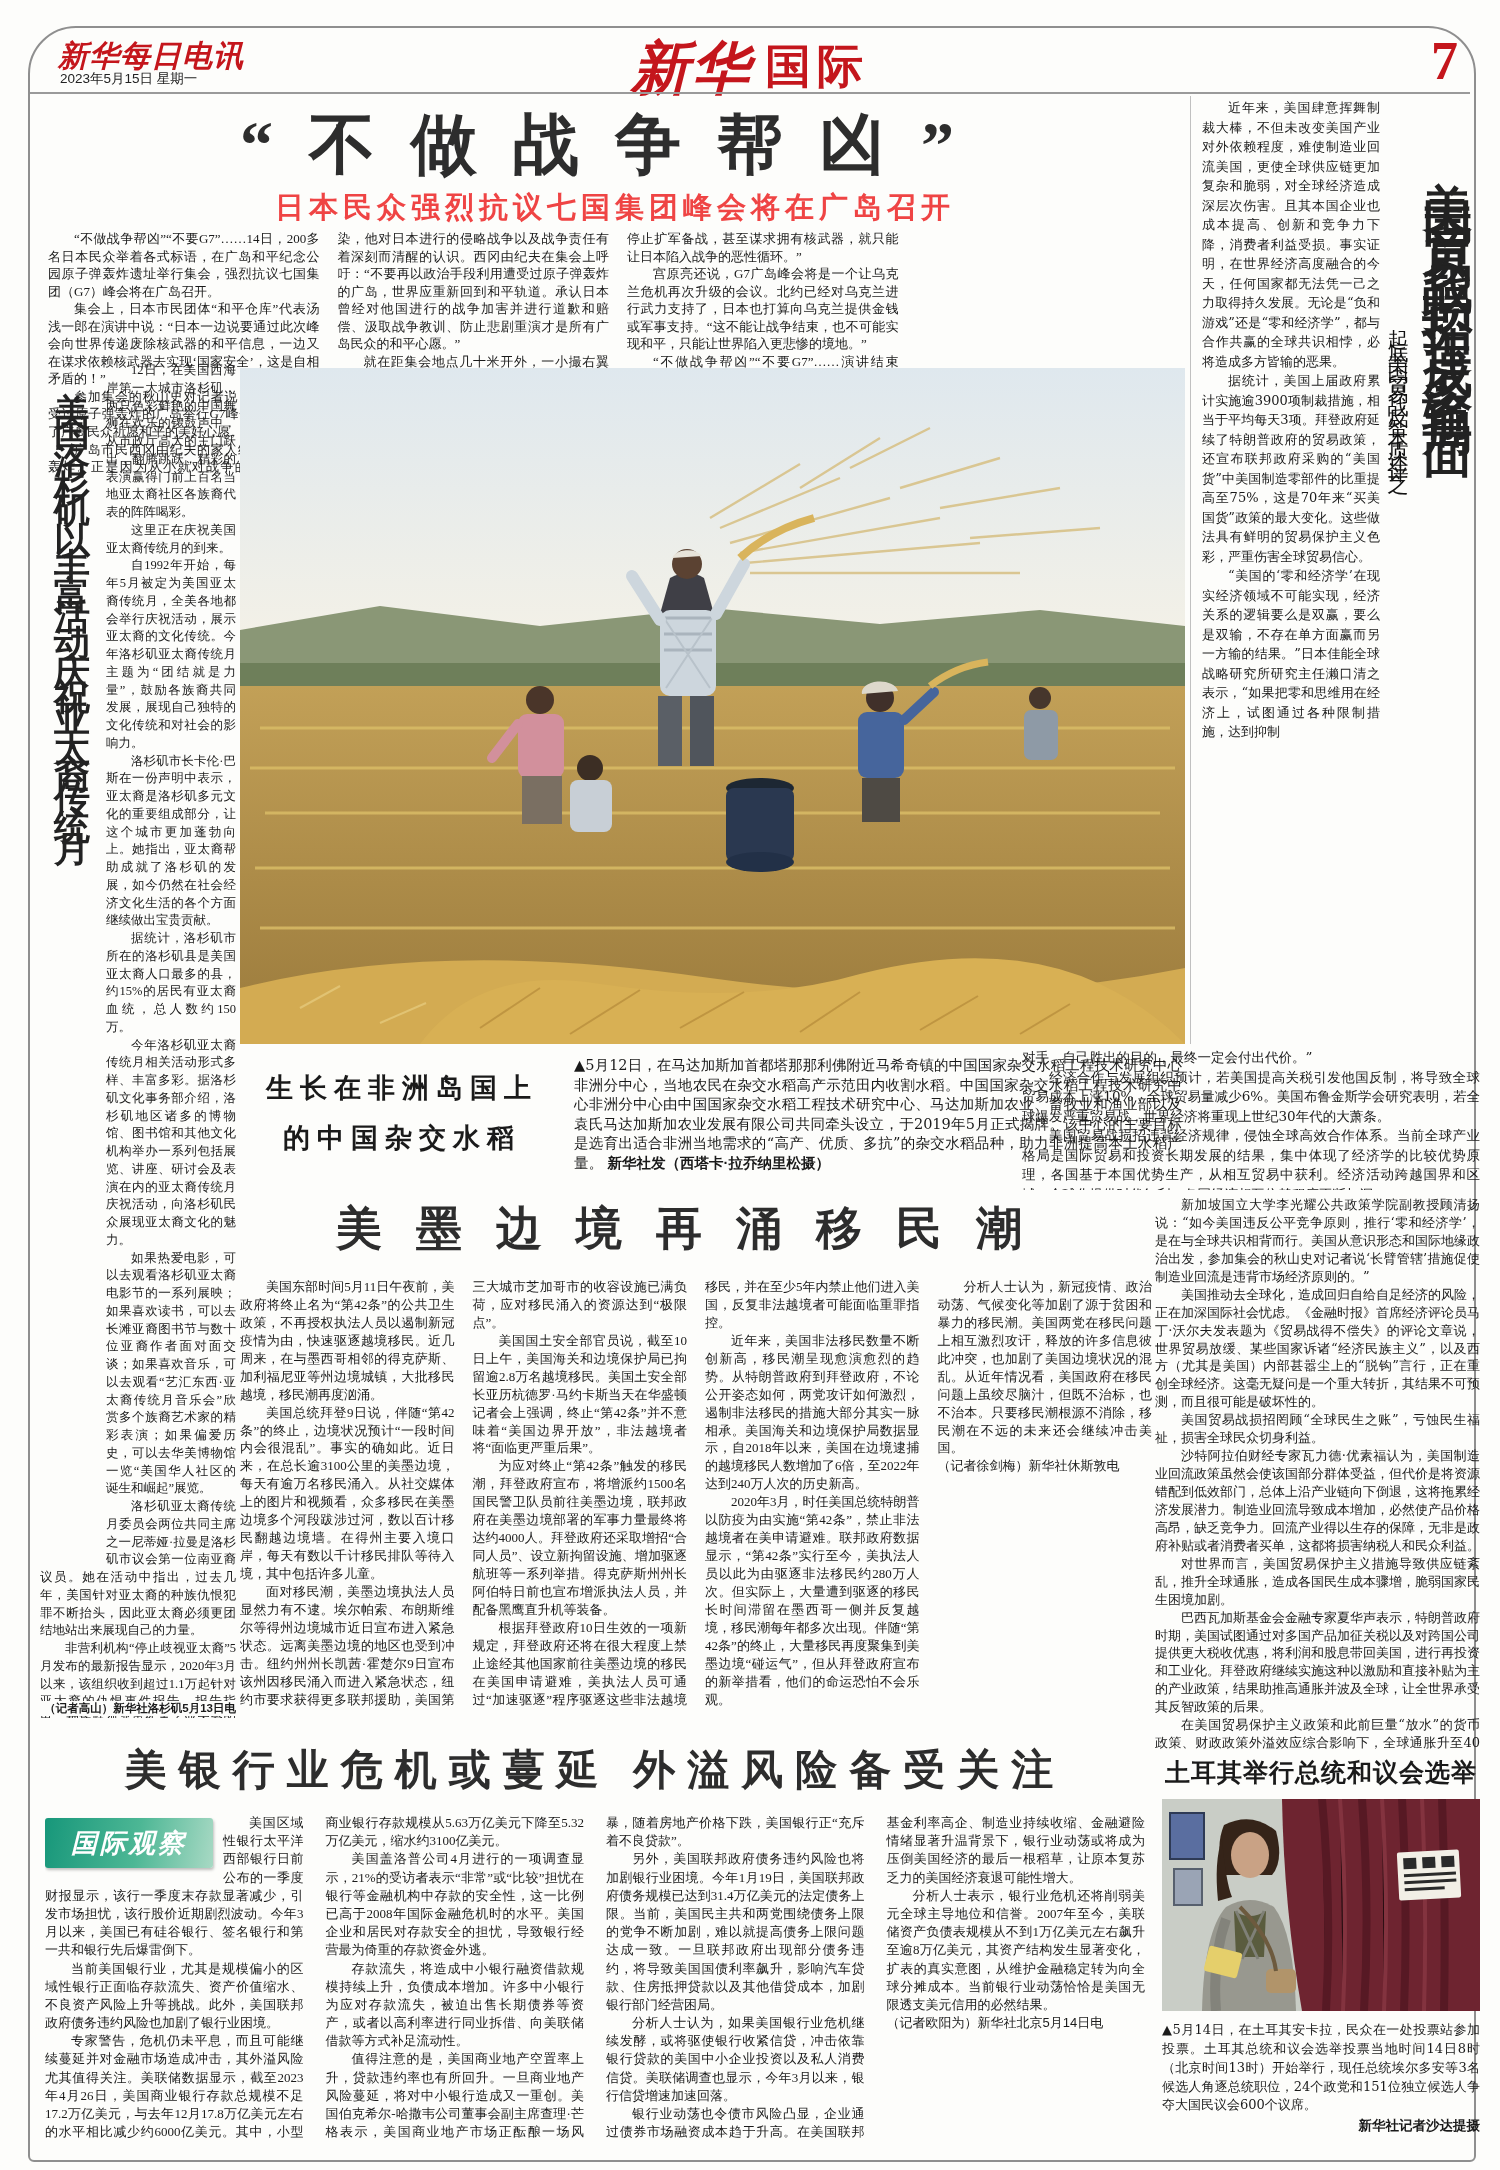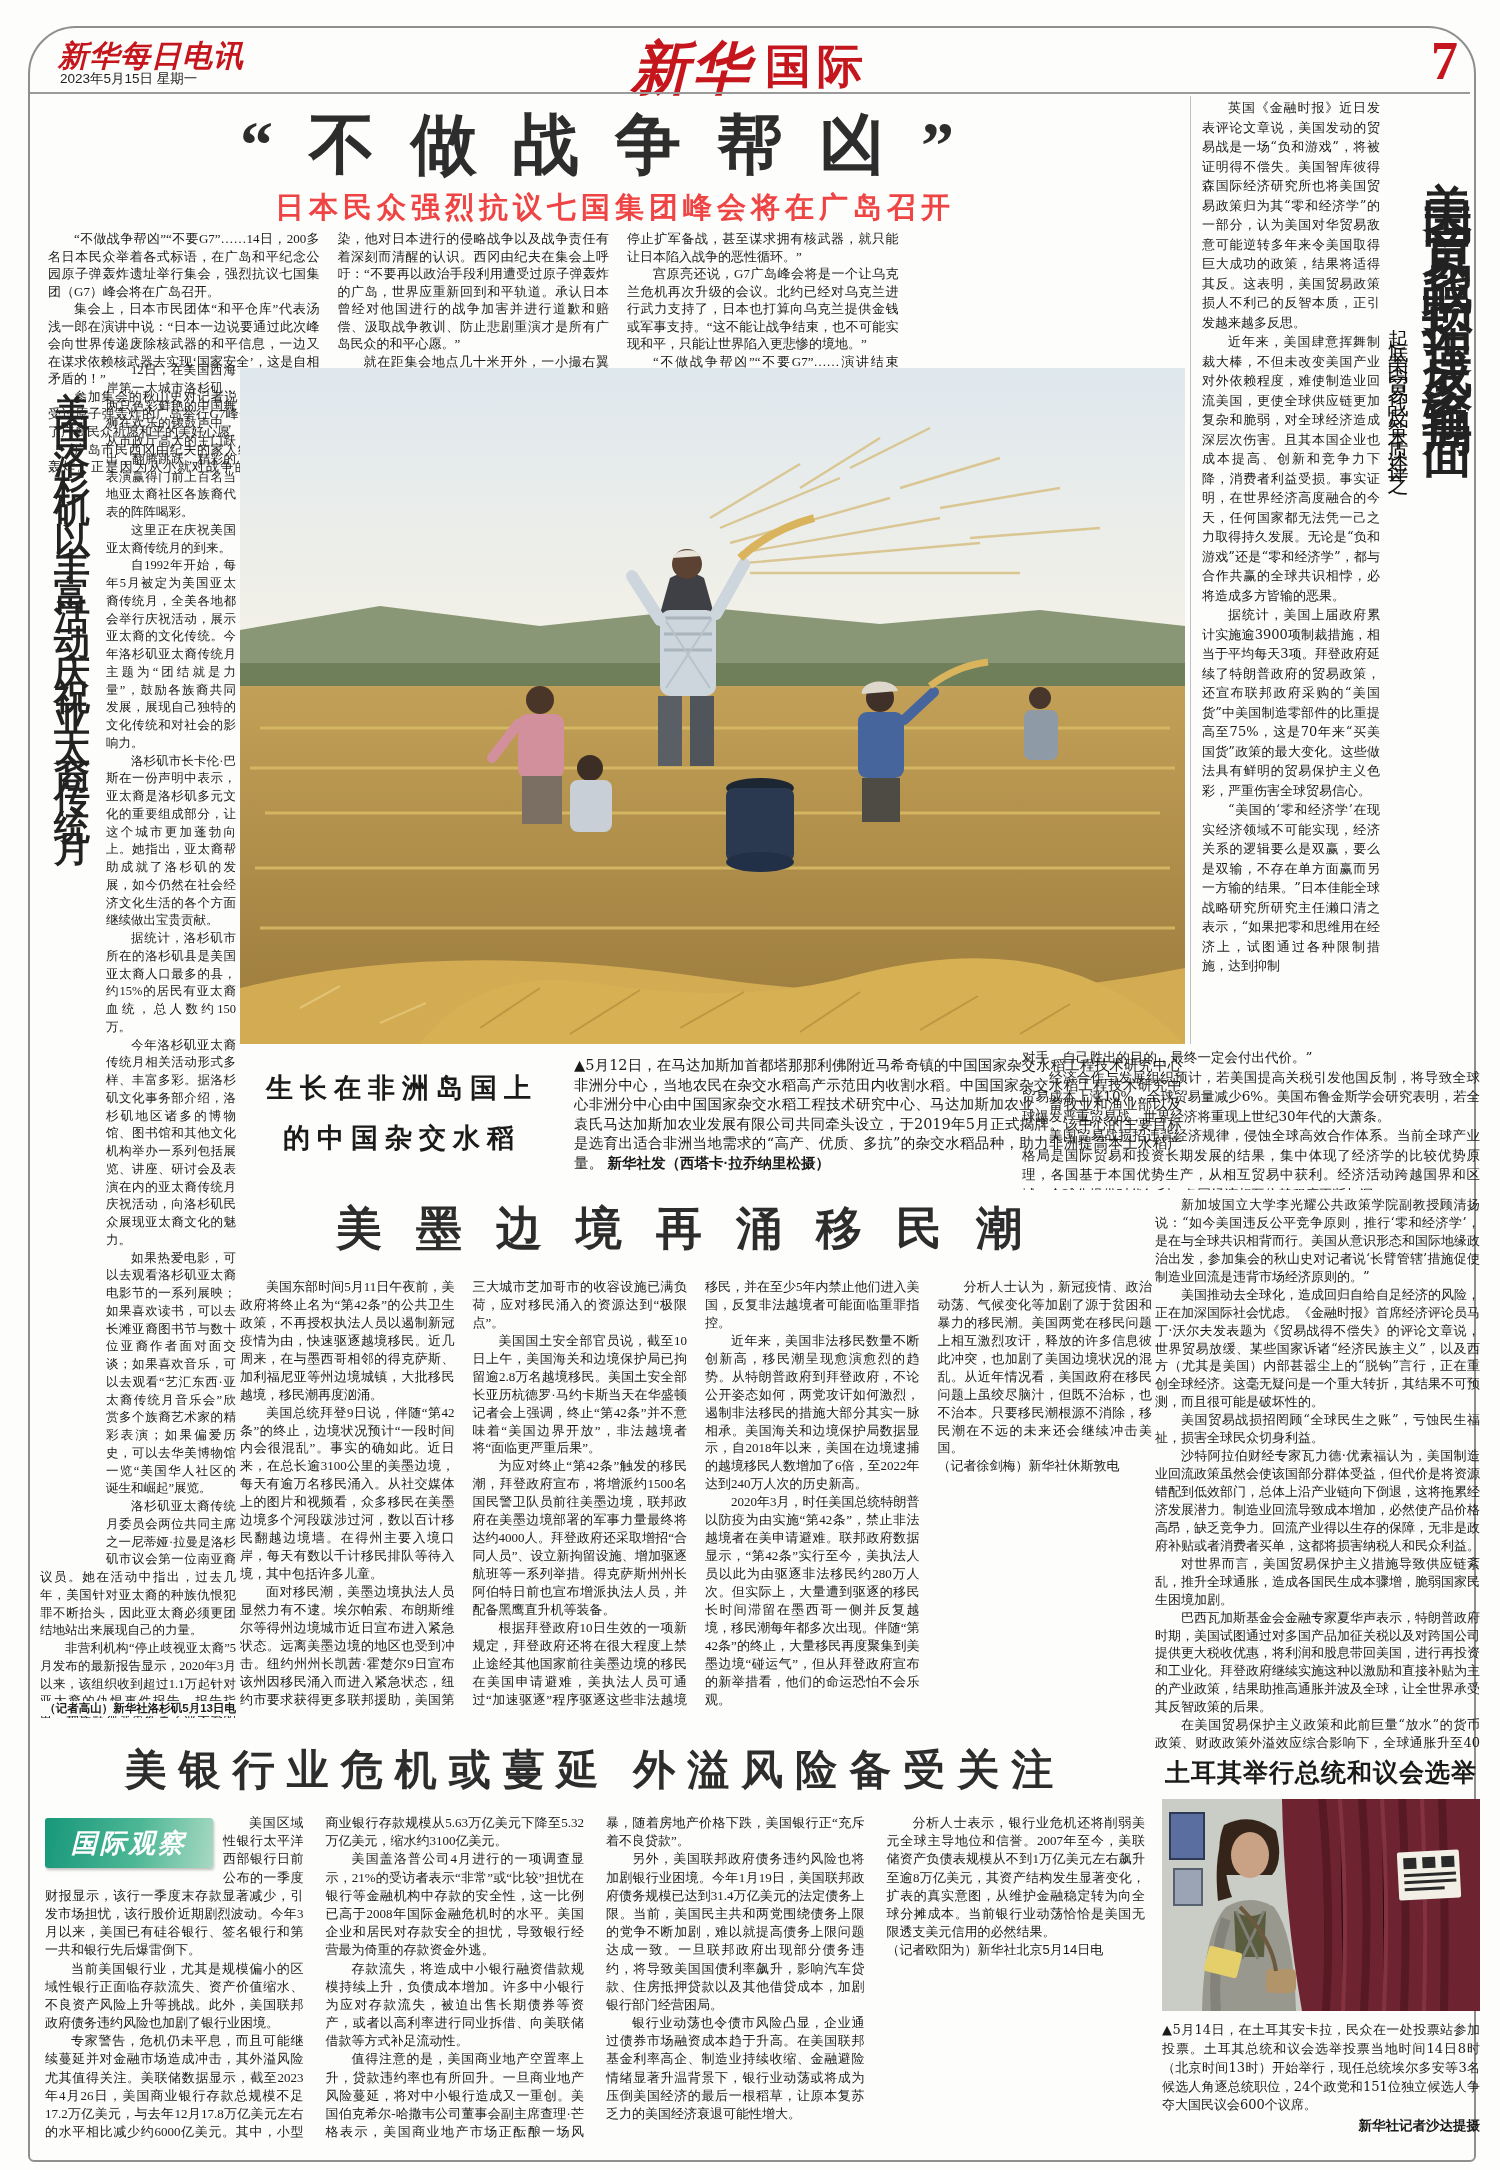--- a/index.html
+++ b/index.html
@@ -123,21 +123,20 @@
       <p>“不做战争帮凶”“不要G7”……演讲结束后，抗议民众举着标语上街游行，他们高昂的口号声完全盖住了右翼分子的喇叭声。</p>
     </div>
   <div class="byline-flow">（记者郭丹、杨光）</div>
   <div class="byline-flow">新华社日本广岛5月14日电</div>
 </div>
 
 <div class="abs" id="mid-vrule"></div>
 
 <div class="abs" id="trade-upper">
   <div class="trade-body paras">
-      <p>英国《金融时报》近日发表评论文章说，美国发动的贸易战是一场“负和游戏”，将被证明得不偿失。美国智库彼得森国际经济研究所也将美国贸易政策归为其“零和经济学”的一部分，认为美国对华贸易敌意可能逆转多年来令美国取得巨大成功的政策，结果将适得其反。这表明，美国贸易政策损人不利己的反智本质，正引发越来越多反思。</p>
       <p>近年来，美国肆意挥舞制裁大棒，不但未改变美国产业对外依赖程度，难使制造业回流美国，更使全球供应链更加复杂和脆弱，对全球经济造成深层次伤害。且其本国企业也成本提高、创新和竞争力下降，消费者利益受损。事实证明，在世界经济高度融合的今天，任何国家都无法凭一己之力取得持久发展。无论是“负和游戏”还是“零和经济学”，都与合作共赢的全球共识相悖，必将造成多方皆输的恶果。</p>
       <p>据统计，美国上届政府累计实施逾3900项制裁措施，相当于平均每天3项。拜登政府延续了特朗普政府的贸易政策，还宣布联邦政府采购的“美国货”中美国制造零部件的比重提高至75%，这是70年来“买美国货”政策的最大变化。这些做法具有鲜明的贸易保护主义色彩，严重伤害全球贸易信心。</p>
       <p>“美国的‘零和经济学’在现实经济领域不可能实现，经济关系的逻辑要么是双赢，要么是双输，不存在单方面赢而另一方输的结果。”日本佳能全球战略研究所研究主任濑口清之表示，“如果把零和思维用在经济上，试图通过各种限制措施，达到抑制</p>
     </div>
   <div id="trade-subhead">起底美国贸易战反智本质述评之一</div>
   <div id="trade-headline">美国贸易战损招造成多输局面</div>
 </div>
 <div class="abs paras cont" id="trade-mid">
     <p>对手、自己胜出的目的，最终一定会付出代价。”</p>
     <p>经济合作与发展组织预计，若美国提高关税引发他国反制，将导致全球贸易成本上涨10%，全球贸易量减少6%。美国布鲁金斯学会研究表明，若全球爆发严重贸易战，世界经济将重现上世纪30年代的大萧条。</p>
@@ -310,20 +309,21 @@
   <div id="bank-body">
     <div id="intl-badge">国际观察</div>
     <div class="paras">
         <p>美国区域性银行太平洋西部银行日前公布的一季度财报显示，该行一季度末存款显著减少，引发市场担忧，该行股价近期剧烈波动。今年3月以来，美国已有硅谷银行、签名银行和第一共和银行先后爆雷倒下。</p>
         <p>当前美国银行业，尤其是规模偏小的区域性银行正面临存款流失、资产价值缩水、不良资产风险上升等挑战。此外，美国联邦政府债务违约风险也加剧了银行业困境。</p>
         <p>专家警告，危机仍未平息，而且可能继续蔓延并对金融市场造成冲击，其外溢风险尤其值得关注。美联储数据显示，截至2023年4月26日，美国商业银行存款总规模不足17.2万亿美元，与去年12月17.8万亿美元左右的水平相比减少约6000亿美元。其中，小型商业银行存款规模从5.63万亿美元下降至5.32万亿美元，缩水约3100亿美元。</p>
         <p>美国盖洛普公司4月进行的一项调查显示，21%的受访者表示“非常”或“比较”担忧在银行等金融机构中存款的安全性，这一比例已高于2008年国际金融危机时的水平。美国企业和居民对存款安全的担忧，导致银行经营最为倚重的存款资金外逃。</p>
         <p>存款流失，将造成中小银行融资借款规模持续上升，负债成本增加。许多中小银行为应对存款流失，被迫出售长期债券等资产，或者以高利率进行同业拆借、向美联储借款等方式补足流动性。</p>
         <p>值得注意的是，美国商业地产空置率上升，贷款违约率也有所回升。一旦商业地产风险蔓延，将对中小银行造成又一重创。美国伯克希尔-哈撒韦公司董事会副主席查理·芒格表示，美国商业地产市场正酝酿一场风暴，随着房地产价格下跌，美国银行正“充斥着不良贷款”。</p>
         <p>另外，美国联邦政府债务违约风险也将加剧银行业困境。今年1月19日，美国联邦政府债务规模已达到31.4万亿美元的法定债务上限。当前，美国民主共和两党围绕债务上限的党争不断加剧，难以就提高债务上限问题达成一致。一旦联邦政府出现部分债务违约，将导致美国国债利率飙升，影响汽车贷款、住房抵押贷款以及其他借贷成本，加剧银行部门经营困局。</p>
+        <p>分析人士认为，如果美国银行业危机继续发酵，或将驱使银行收紧信贷，冲击依靠银行贷款的美国中小企业投资以及私人消费信贷。美联储调查也显示，今年3月以来，银行信贷增速加速回落。</p>
         <p>银行业动荡也令债市风险凸显，企业通过债券市场融资成本趋于升高。在美国联邦基金利率高企、制造业持续收缩、金融避险情绪显著升温背景下，银行业动荡或将成为压倒美国经济的最后一根稻草，让原本复苏乏力的美国经济衰退可能性增大。</p>
         <p>分析人士表示，银行业危机还将削弱美元全球主导地位和信誉。2007年至今，美联储资产负债表规模从不到1万亿美元左右飙升至逾8万亿美元，其资产结构发生显著变化，扩表的真实意图，从维护金融稳定转为向全球分摊成本。当前银行业动荡恰恰是美国无限透支美元信用的必然结果。</p>
       </div>
     <div class="byline-flow">（记者欧阳为）新华社北京5月14日电</div>
   </div>
 </div>
 
 <div class="abs" id="turkey-story">
   <div id="turkey-headline">土耳其举行总统和议会选举</div>
   <div id="turkey-photo">

